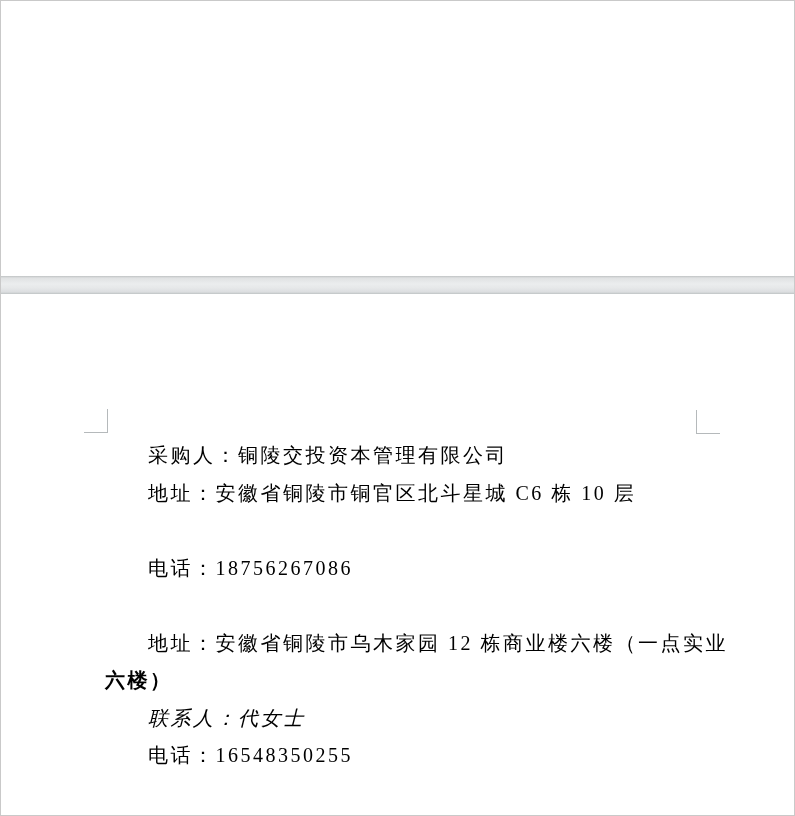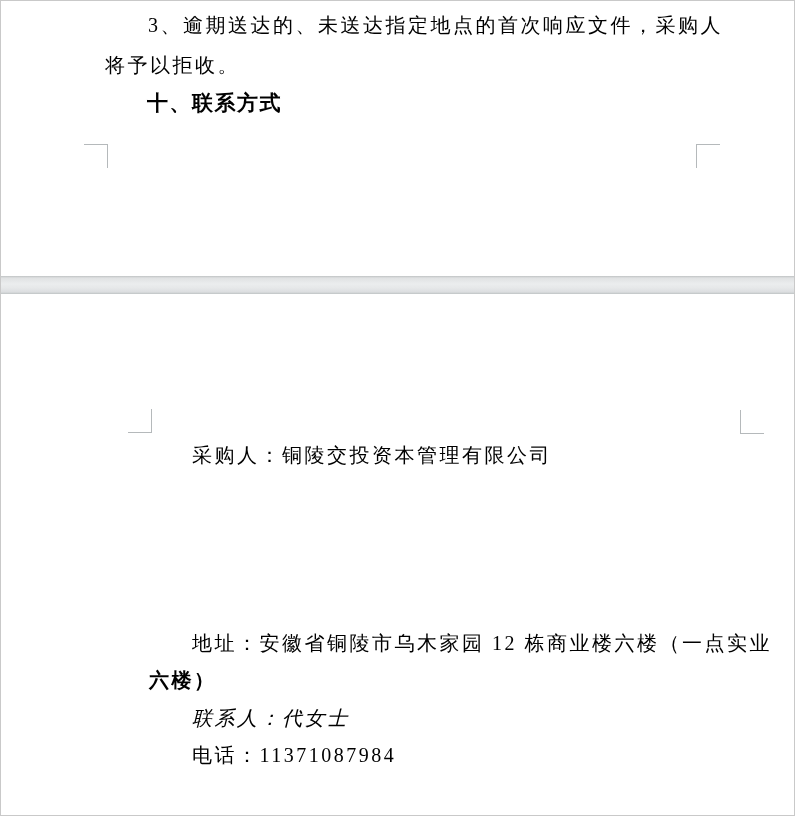--- a/index.html
+++ b/index.html
@@ -14,21 +14,21 @@
     font-family: "Liberation Serif", "DejaVu Serif", serif;
     color: #000000;
   }
   .page {
     position: absolute;
     left: 0;
     right: 0;
     background: #ffffff;
   }
   .page-1 { top: 0; height: 275px; }
-  .page-2 { top: 293px; height: 384px; margin-left: 44px; }
+  .page-2 { top: 293px; height: 384px; }
   .page-gap {
     position: absolute;
     left: 0;
     right: 0;
     top: 275px;
     height: 18px;
     background: linear-gradient(to bottom,
       #bfc3c4 0px, #e0e2e3 2px, #ebedee 8px,
       #e6e8e9 12px, #dcdee0 16px, #bfc3c4 18px);
   }
@@ -56,34 +56,29 @@
   .mark-br { left: 695px; top: 143px; border-top: 1px solid #b5b9bb; border-left: 1px solid #b5b9bb; }
   
   .mark-tl { left: 83px;  top: 115px; border-bottom: 1px solid #b5b9bb; border-right: 1px solid #b5b9bb; }
   .mark-tr { left: 695px; top: 116px; border-bottom: 1px solid #b5b9bb; border-left: 1px solid #b5b9bb; }
 </style>
 </head>
 <body>
 
 <div class="viewport">
 
-  <section class="page page-1">
-    <div class="tline" style="top:10px; left:147px;">3、逾期送达的、未送达指定地点的首次响应文件，采购人</div>
-    <div class="tline" style="top:50px; left:104px;">将予以拒收。</div>
-    <div class="tline heading" style="top:88px; left:146px;">十、联系方式</div>
-    <div class="mark mark-bl"></div>
-    <div class="mark mark-br"></div>
-  </section>
 
   <div class="page-gap"></div>
 
   <section class="page page-2">
     <div class="mark mark-tl"></div>
     <div class="mark mark-tr"></div>
 
     <div class="tline" style="top:147px; left:147px;">采购人：铜陵交投资本管理有限公司</div>
+    <div class="tline" style="top:185px; left:147px;">地址：安徽省铜陵市铜官区北斗星城 C6 栋 10 层</div>
+    <div class="tline" style="top:260px; left:147px;">电话：18756267086</div>
     <div class="tline" style="top:335px; left:147px;text-align:center;">地址：安徽省铜陵市乌木家园 12 栋商业楼六楼（一点实业</div>
     <div class="tline" style="top:372px; left:104px;font-weight:bold;">六楼）</div>
     <div class="tline" style="top:410px; left:147px;font-style:italic;">联系人：代女士</div>
-    <div class="tline" style="top:447px; left:147px;">电话：11371087984</div>
+    <div class="tline" style="top:447px; left:147px;">电话：16548350255</div>
   </section>
 
 </div>
 
 </body></html>

